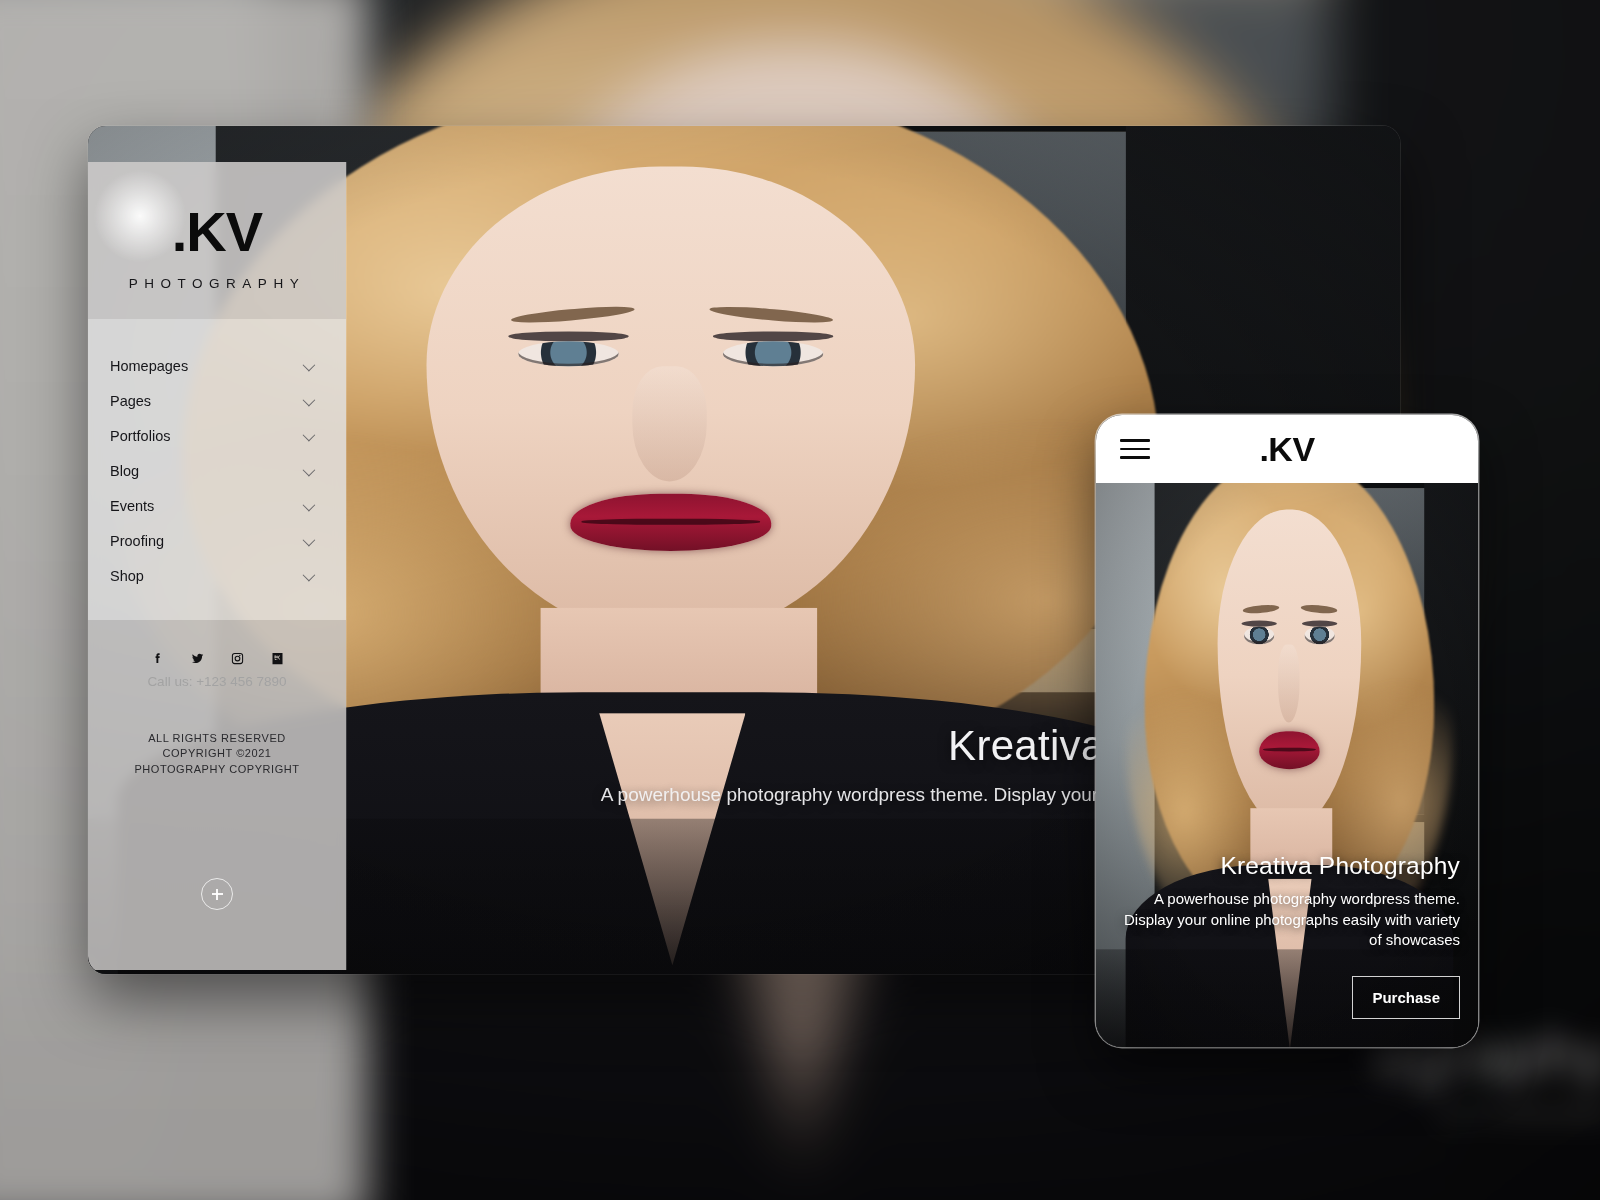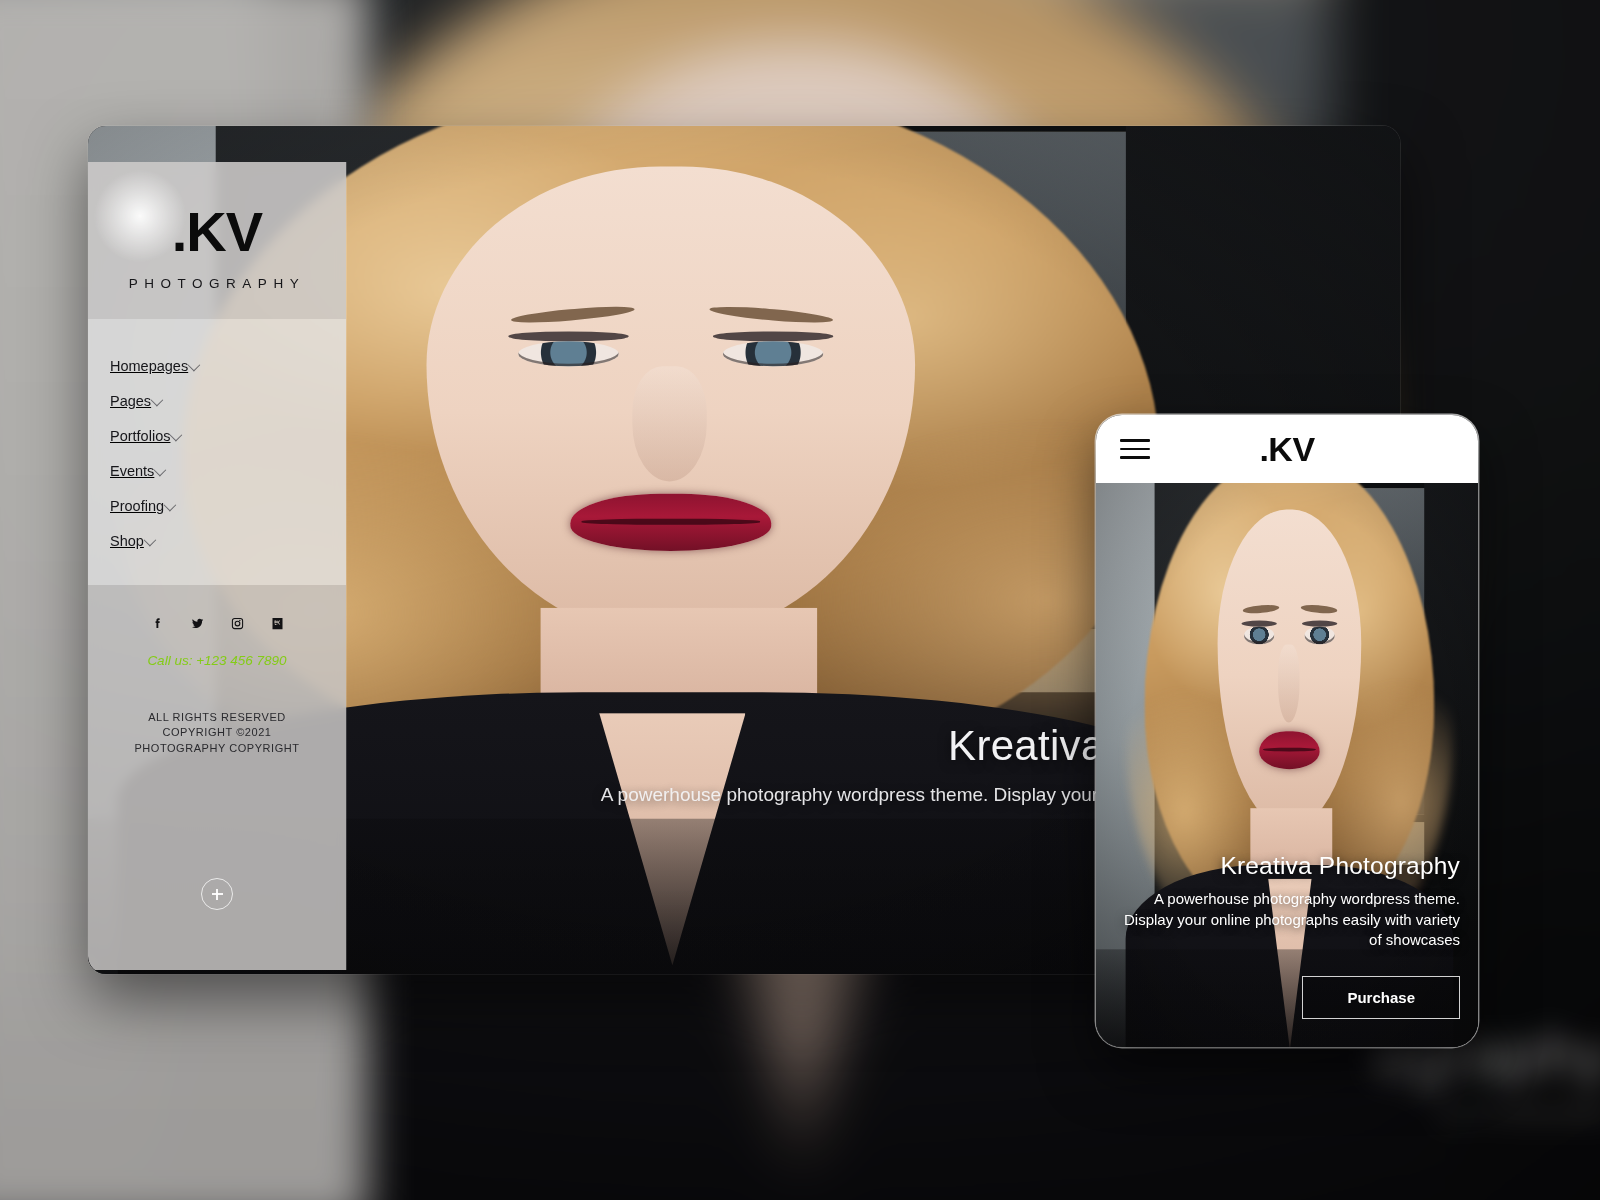--- a/index.html
+++ b/index.html
@@ -139,35 +139,35 @@
   }
   .tagline {
     margin-top:18px; font-size:13.5px; letter-spacing:6.5px; color:#17171a;
     font-weight:400; position:relative;
   }
   .sb-menu {
     background:rgba(226,225,224,.86);
     padding:30px 0 26px; flex:0 0 auto;
   }
   .mi {
-    display:flex; align-items:center; 
-    padding:9.5px 34px 9.5px 22px; cursor:pointer;text-decoration:underline;
+    display:flex; align-items:center; justify-content:space-between;
+    padding:9.5px 34px 9.5px 22px; cursor:pointer;
   }
   .mi-label { font-size:14.5px; color:#16161a; font-weight:400; }
   .chev { width:9px; height:9px; border-right:1.6px solid #55555a; border-bottom:1.6px solid #55555a;
           transform:rotate(45deg) translateY(-2px); opacity:.85; }
   .sb-footer {
     background:rgba(199,197,196,.86);
     flex:1; padding:28px 0 0; text-align:center;
   }
   .socials { display:flex; gap:18px; justify-content:center; align-items:center; }
   .soc { width:22px; height:22px; display:flex; align-items:center; justify-content:center;
          color:#121214; cursor:pointer; }
   .soc svg { width:15px; height:15px; fill:#121214; }
-  .callus { margin-top:18px; font-size:13.5px; color:#84cc16;font-style:italic; }
+  .callus { margin-top:4px; font-size:13.5px; color:#a3a3a3; }
   .copy { margin-top:42px; font-size:11px; letter-spacing:.55px; color:#2a2a2e; line-height:1.42; }
   .plusbtn {
     position:absolute; left:0; width:258px; top:752px;
     display:flex; justify-content:center;
   }
   .plus-circle {
     width:32px; height:32px; border-radius:50%; border:1px solid rgba(255,255,255,.75);
     display:flex; align-items:center; justify-content:center; cursor:pointer;
   }
   .plus-circle:before,.plus-circle:after{ content:""; position:absolute; background:rgba(255,255,255,.92); }
@@ -203,21 +203,21 @@
   #mob-body .photo { transform:scale(1.26) translate(0.5%, 2%); }
   #mob-hero {
     position:absolute; left:18px; right:18px; bottom:96px;
     color:#fff; text-align:right; text-shadow:0 2px 10px rgba(0,0,0,.7);
   }
   #mob-hero .h { font-size:24.5px; font-weight:500; letter-spacing:.2px; }
   #mob-hero .p { margin-top:9px; font-size:15px; line-height:1.38; }
   #mob-cta {
     position:absolute; right:18px; bottom:28px;
     border:1.4px solid rgba(255,255,255,.82); background:rgba(0,0,0,.18);
-    color:#fff; font-size:15px; font-weight:600; padding:12px 44px; cursor:pointer;
+    color:#fff; font-size:15px; font-weight:600; padding:12px 19px; cursor:pointer;
   }
 </style>
 </head>
 <body>
 
 <div id="bg-layer">
   <div id="bg-photo">
     <div class="photo">
       <div class="scene">
         <div class="ph-wall-l"></div>
@@ -297,20 +297,24 @@
       </div>
       <div class="mi">
         <span class="mi-label">Pages</span>
         <span class="chev"></span>
       </div>
       <div class="mi">
         <span class="mi-label">Portfolios</span>
         <span class="chev"></span>
       </div>
       <div class="mi">
+        <span class="mi-label">Blog</span>
+        <span class="chev"></span>
+      </div>
+      <div class="mi">
         <span class="mi-label">Events</span>
         <span class="chev"></span>
       </div>
       <div class="mi">
         <span class="mi-label">Proofing</span>
         <span class="chev"></span>
       </div>
       <div class="mi">
         <span class="mi-label">Shop</span>
         <span class="chev"></span>

